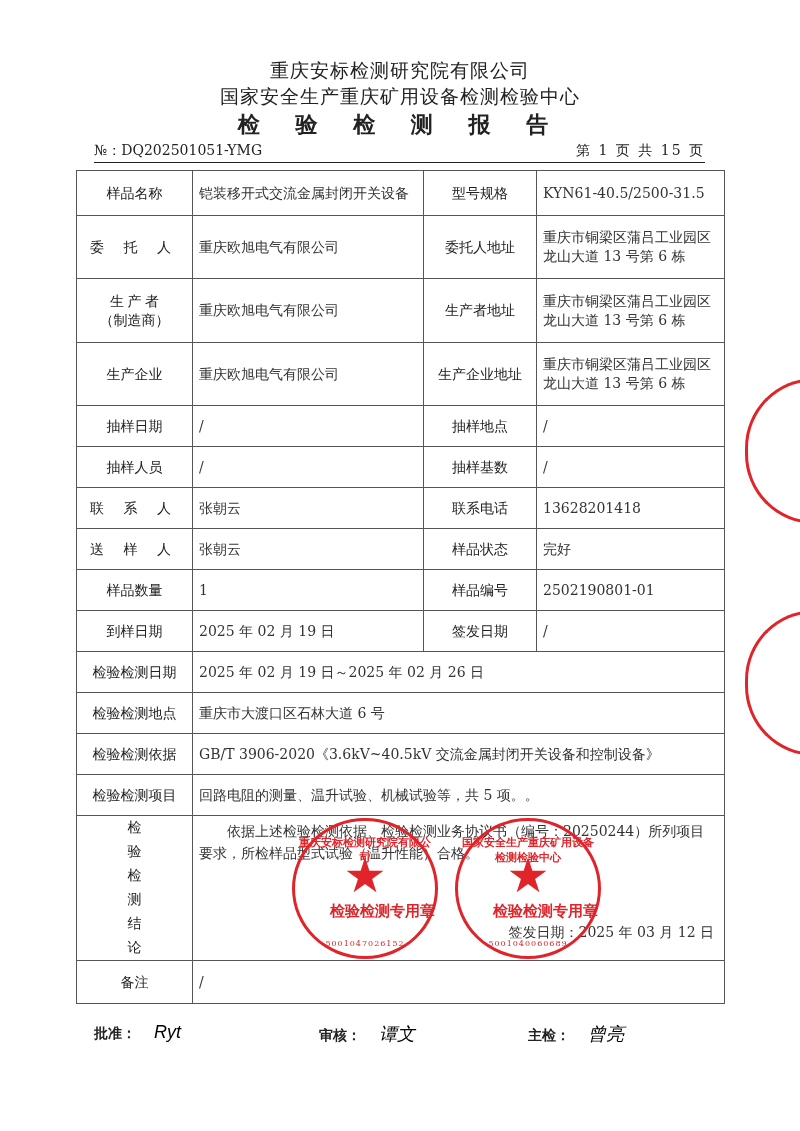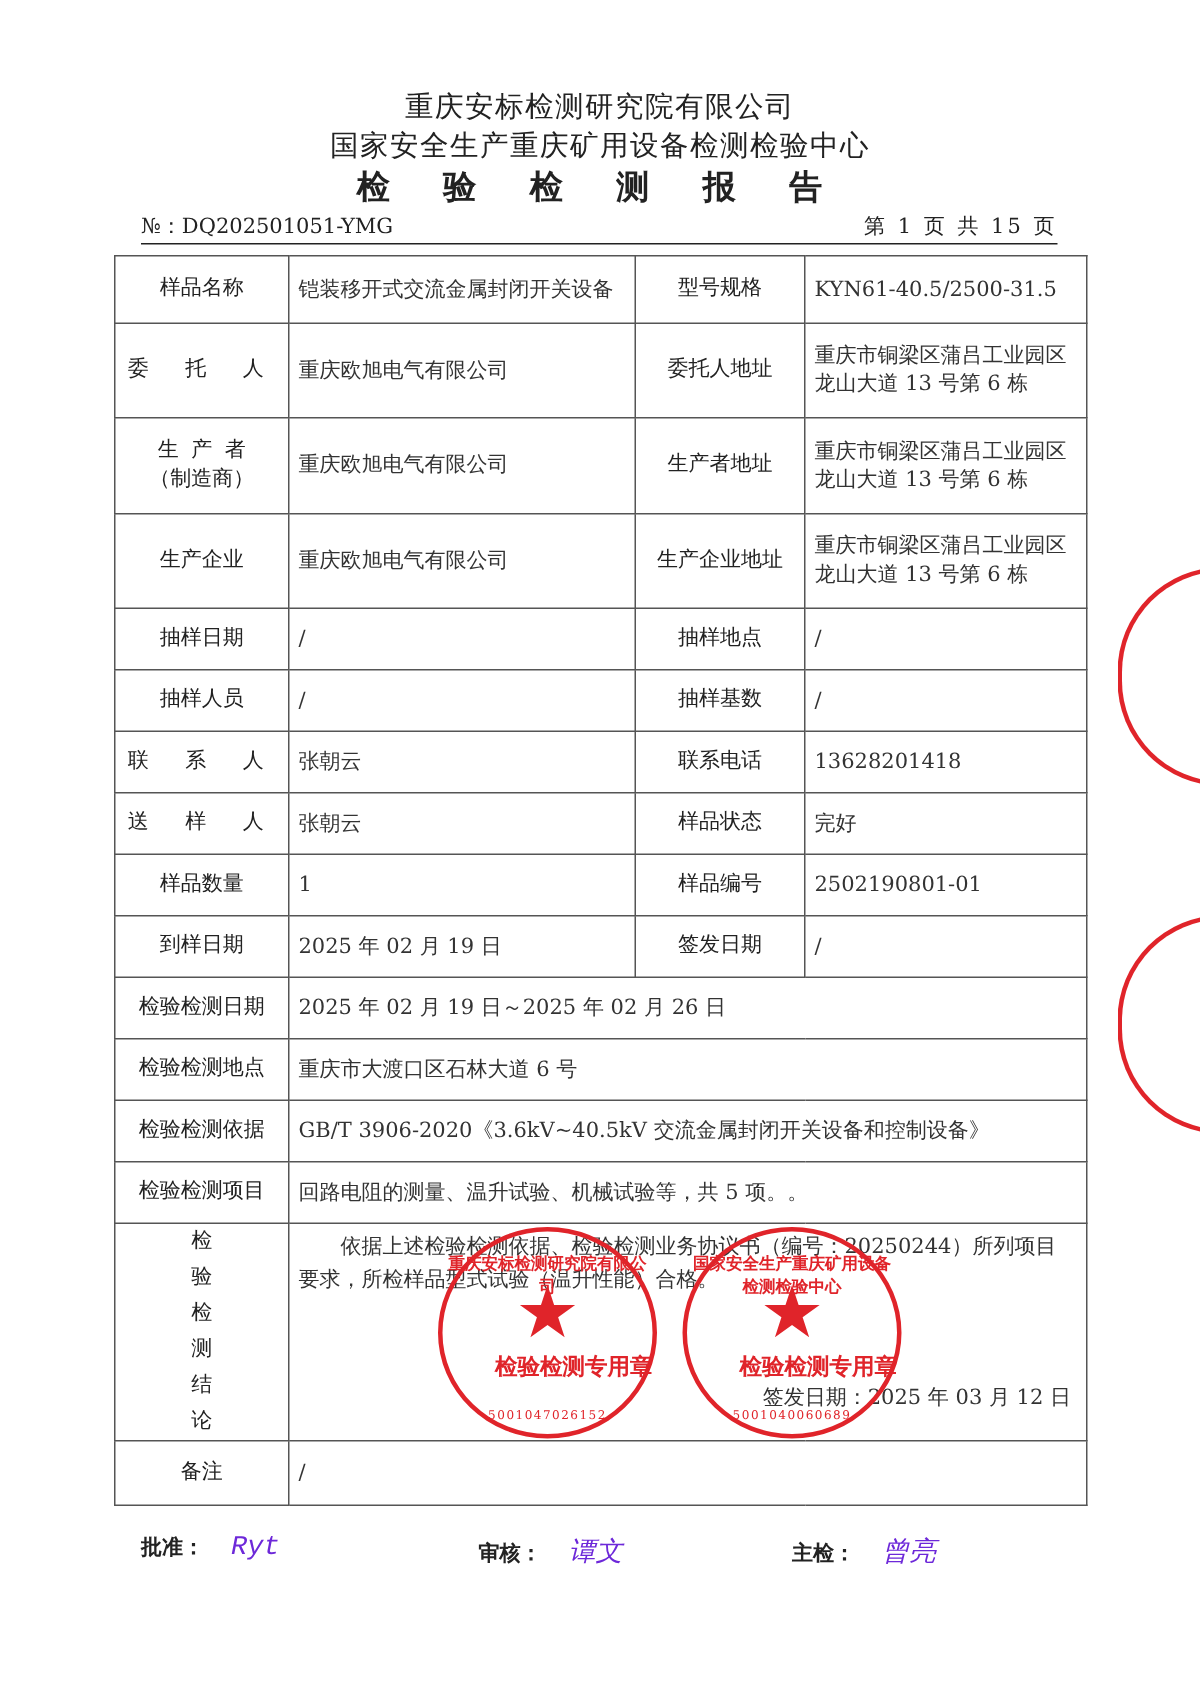--- a/index.html
+++ b/index.html
@@ -7,37 +7,37 @@
   .hdr { position:absolute; left:0; width:800px; text-align:center; }
   .h1 { top:58px; font-size:19px; letter-spacing:1px; }
   .h2 { top:84px; font-size:19px; letter-spacing:1px; }
   .h3 { top:110px; font-size:22px; font-weight:bold; letter-spacing:14px; font-family:"DejaVu Sans","Liberation Sans",sans-serif; }
   .meta { position:absolute; top:142px; font-size:14px; }
   .meta.left { left:94px; }
   .meta.right { right:95px; letter-spacing:2px; }
   .rule { position:absolute; left:94px; width:611px; top:162px; border-top:1.5px solid #222; }
   table { position:absolute; left:76px; top:170px; border-collapse:collapse; width:648px; table-layout:fixed; }
   td { border:1px solid #555; font-size:14px; padding:0 6px; vertical-align:middle; line-height:19px; }
-  td.lab { text-align:center; font-family:Liberation Mono, monospace; font-size:14px; color:#222; }
+  td.lab { text-align:center; font-family:Liberation Serif, serif; font-size:14px; color:#222; }
   td.val { color:#333; }
   .spaced { letter-spacing:8px; }
   .vert { line-height:24px; }
   .concl { position:relative; }
   .concl-text { padding-top:4px; text-indent:2em; line-height:22px; }
   .issue-date { position:absolute; right:10px; bottom:18px; }
   .stamp { position:absolute; border:3px solid #e0242a; border-radius:50%; color:#e0242a; }
   .stamp .star { position:absolute; left:50%; top:40%; transform:translate(-50%,-50%); font-size:48px; line-height:1; }
   .stamp .seal-text { position:absolute; left:0; width:100%; text-align:right; bottom:26%; font-size:15px; font-weight:bold; font-family:"DejaVu Sans",sans-serif; }
   .stamp .seal-num { position:absolute; left:0; width:100%; text-align:center; bottom:6%; font-size:8px; letter-spacing:1px; }
   .stamp .seal-org { position:absolute; left:0; width:100%; text-align:center; top:10%; font-size:11px; font-weight:bold; font-family:"DejaVu Sans",sans-serif; }
   .half-stamp { position:absolute; width:110px; height:140px; border:3px solid #e0242a; border-right:none; border-radius:70px 0 0 70px; overflow:hidden; }
   .sig-row { position:absolute; top:1022px; left:94px; width:611px; font-size:14px; font-family:"DejaVu Sans","Liberation Sans",sans-serif; }
   .sig { position:absolute; }
   .sig .lbl { font-weight:bold; }
-  .sig .scribble { display:inline-block; margin-left:18px; font-family:Liberation Mono, monospace; font-style:italic; font-size:18px; color:#6d28d9; }
+  .sig .scribble { display:inline-block; margin-left:18px; font-family:Liberation Sans, sans-serif; font-style:italic; font-size:18px; color:#000000; }
 </style>
 </head>
 <body>
 
 <div class="hdr h1">重庆安标检测研究院有限公司</div>
 <div class="hdr h2">国家安全生产重庆矿用设备检测检验中心</div>
 <div class="hdr h3">检 验 检 测 报 告</div>
 <div class="meta left">№：DQ202501051-YMG</div>
 <div class="meta right">第 1 页 共 15 页</div>
 <div class="rule"></div>

